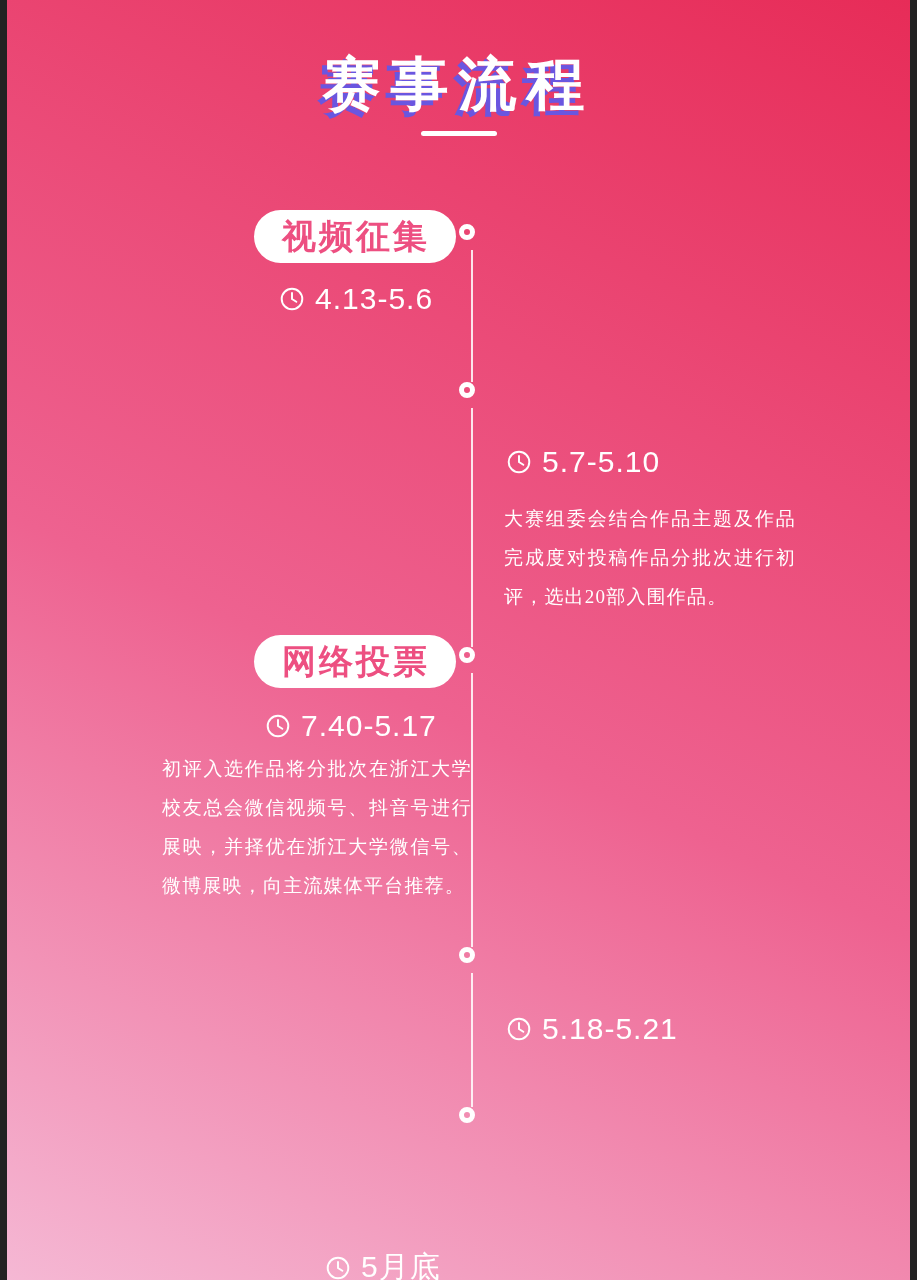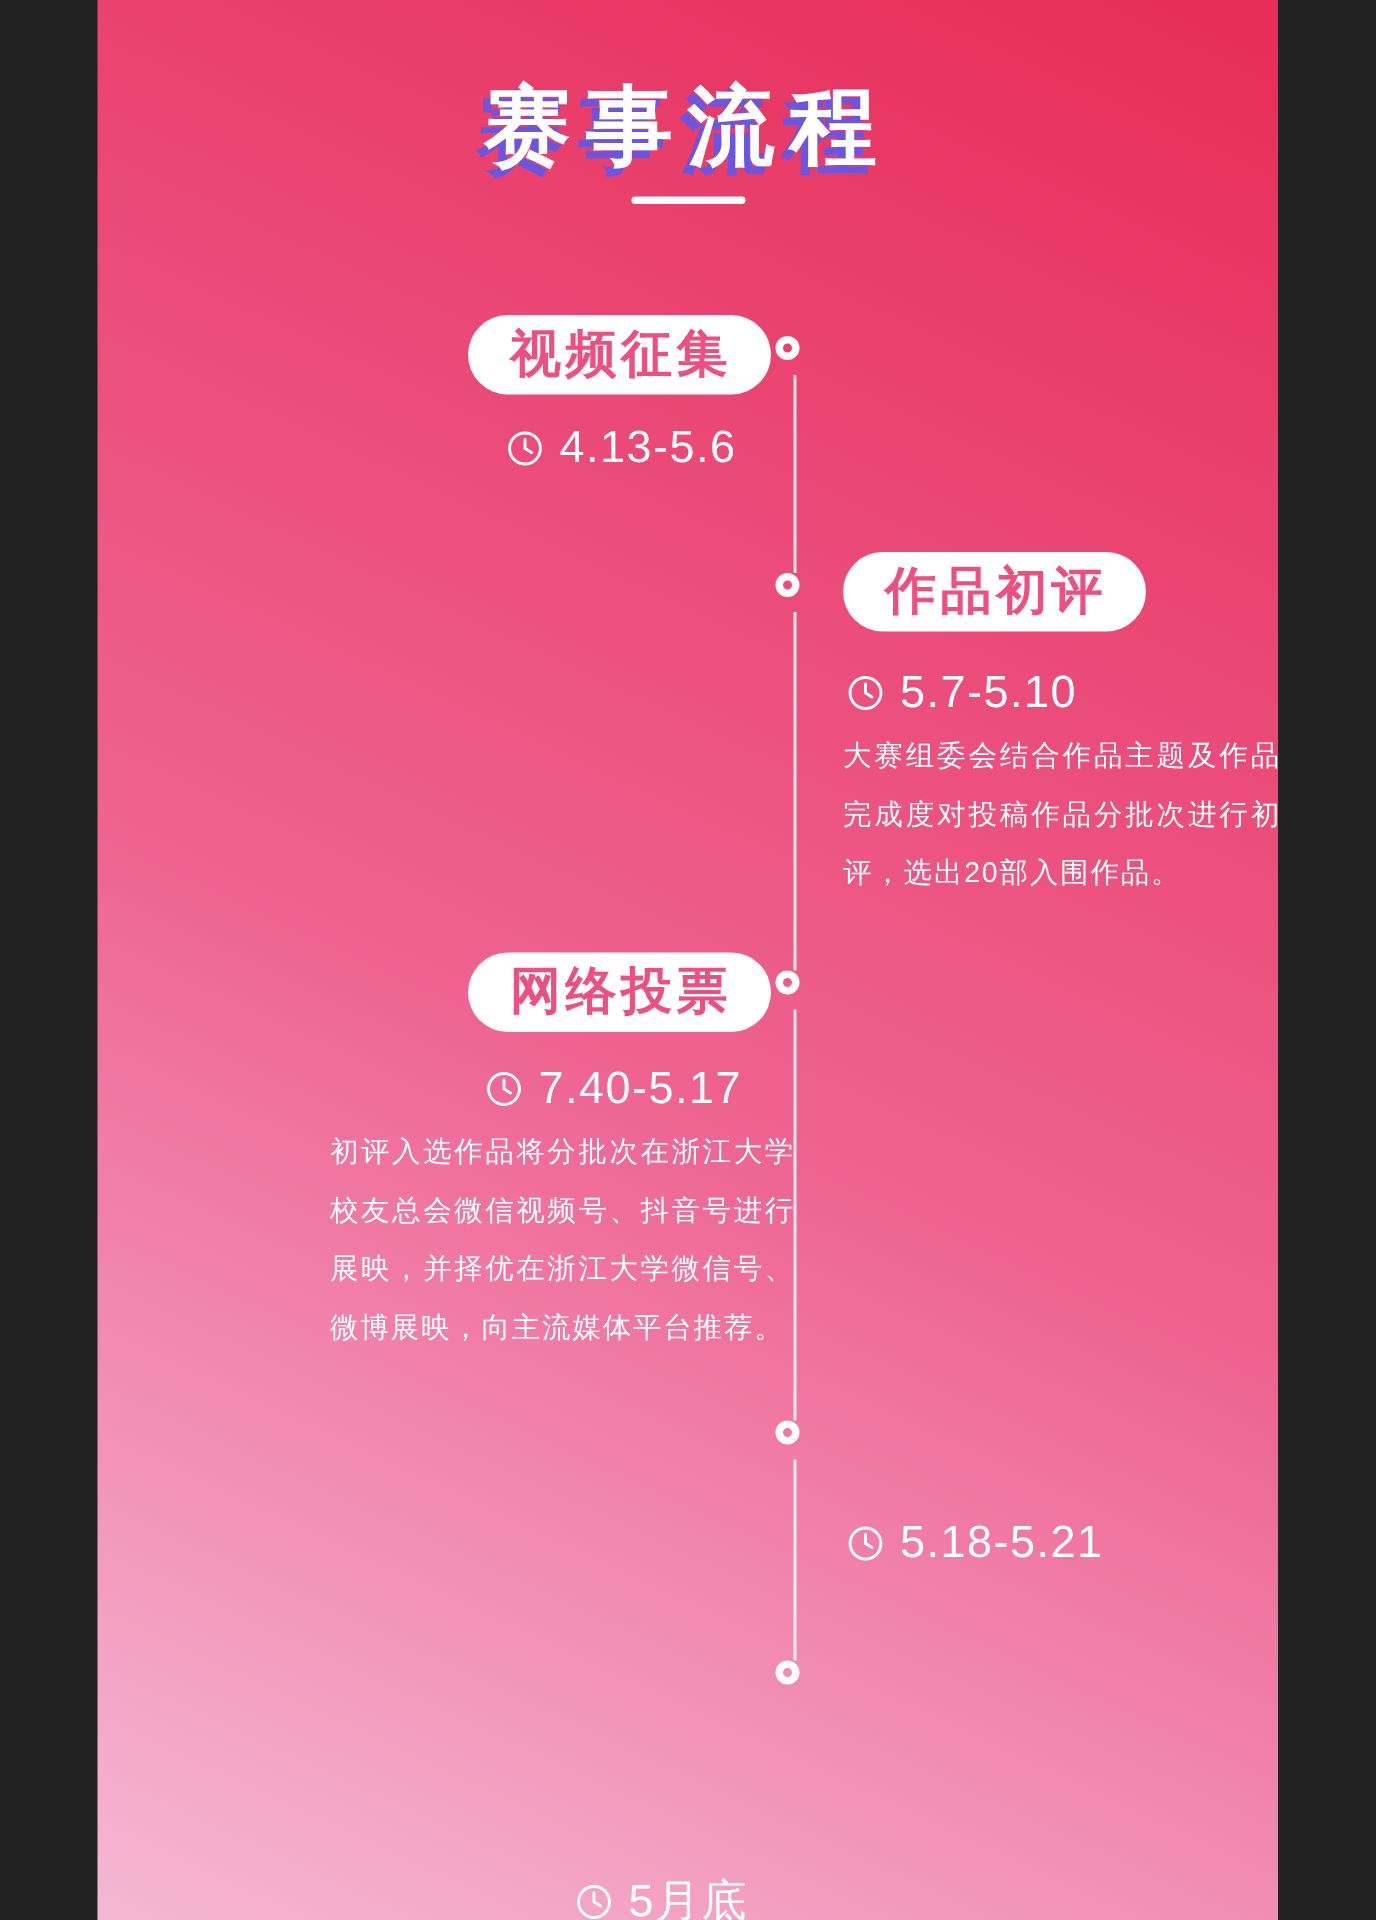--- a/index.html
+++ b/index.html
@@ -1,21 +1,21 @@
 <!DOCTYPE html>
 <html style="--bg-top: #e72c58; --bg-mid: #ee6290; --bg-bottom: #f5b8d4; --accent-pink: #ed4f81; --title-shadow: #6a56e0; --line-white: #ffffff;"><head>
 <meta charset="utf-8">
 <style>
   * { margin: 0; padding: 0; box-sizing: border-box; }
   html, body { background: #222; }
   body { font-family: "Liberation Sans", "DejaVu Sans", sans-serif; }
 
   .poster {
     position: relative;
-    width: 787px;
+    width: 903px;
     height: 1280px;
     margin: 0 auto;
     overflow: hidden;
     background: linear-gradient(205deg,
       var(--bg-top, #e72c58) 0%,
       var(--bg-mid, #ee6290) 55%,
       var(--bg-bottom, #f5b8d4) 100%);
   }
 
   
@@ -89,21 +89,21 @@
 
   
   .desc {
     position: absolute;
     color: #ffffff;
     font-size: 19px;
     letter-spacing: 1.2px;
     line-height: 2.05;
     text-align: justify;
   }
-  .desc-2 { left: 497px; top: 486px; width: 292px; }
+  .desc-2 { left: 497px; top: 500px; width: 292px; font-family: Liberation Serif, serif; }
   .desc-3 { left: 155px; top: 750px; width: 310px; }
 
   
   .pill-1 { left: 247px; top: 210px; }
   .pill-2 { left: 497px; top: 368px; }
   .pill-3 { left: 247px; top: 635px; }
   .pill-4 { left: 497px; top: 935px; }
   .pill-5 { left: 247px; top: 1095px; }
 
   .date-1 { left: 272px; top: 282px; }
@@ -148,23 +148,20 @@
   <div class="date date-1">
     <span class="clock-icon">
       <svg viewBox="0 0 24 24" fill="none" stroke="#ffffff" stroke-width="1.8" stroke-linecap="round">
         <circle cx="12" cy="12" r="9.5"></circle>
         <path d="M12 6.5 V12 L16 14.5"></path>
       </svg>
     </span>
     <span class="date-text">4.13-5.6</span>
   </div>
 
-  <div class="pill pill-2">
-    <span>作品初评</span>
-  </div>
   <div class="date date-2">
     <span class="clock-icon">
       <svg viewBox="0 0 24 24" fill="none" stroke="#ffffff" stroke-width="1.8" stroke-linecap="round">
         <circle cx="12" cy="12" r="9.5"></circle>
         <path d="M12 6.5 V12 L16 14.5"></path>
       </svg>
     </span>
     <span class="date-text">5.7-5.10</span>
   </div>
   <p class="desc desc-2">大赛组委会结合作品主题及作品完成度对投稿作品分批次进行初评，选出20部入围作品。</p>

